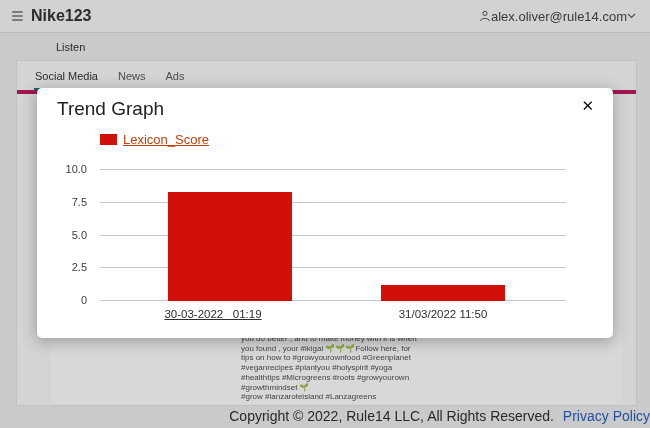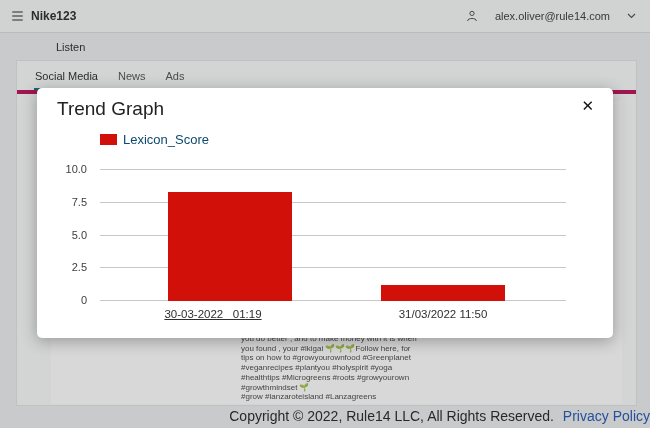--- a/index.html
+++ b/index.html
@@ -15,22 +15,22 @@
 
   
   header.topbar{
     position:absolute;left:0;top:0;width:650px;height:33px;
     background:#f7f8f8;border-bottom:1px solid #dcdede;
     display:flex;align-items:center;justify-content:space-between;
   }
   .header-left{display:flex;align-items:center;gap:8px;padding-left:12px;}
   .hamburger{display:inline-flex;flex-direction:column;gap:2px;width:11px;cursor:pointer;}
   .hamburger i{display:block;height:2px;background:#8f9496;border-radius:1px;}
-  .brand{font-size:12px;font-weight:bold;color:#333;}
-  .header-right{display:flex;align-items:center;gap:17px;padding-right:14px;font-size:11px;color:#444;cursor:pointer;justify-content:center;}
+  .brand{font-size:16px;font-weight:bold;color:#333;}
+  .header-right{display:flex;align-items:center;gap:0;padding-right:14px;font-size:13px;color:#444;cursor:pointer;justify-content:center;}
 
   .listen{position:absolute;left:16px;top:41px;font-size:11px;color:#333;margin-left:40px;}
 
   .card{
     position:absolute;left:16px;top:60px;width:621px;height:346px;
     background:#fafbfb;border:1px solid #e3e4e4;
   }
   .tabbar{
     height:33px;border-bottom:4px solid #be185d;
     display:flex;align-items:stretch;gap:18px;padding-left:17px;
@@ -54,21 +54,21 @@
   .modal{
     position:absolute;left:37px;top:88px;width:576px;height:250px;
     background:#fff;border-radius:5px;box-shadow:0 3px 16px rgba(0,0,0,0.30);
     z-index:10;
   }
   .modal-title{position:absolute;left:20px;top:10px;font-size:19px;color:#222;}
   .close-btn{position:absolute;right:19px;top:9px;font-size:15px;color:#111;cursor:pointer;line-height:18px;}
 
   .legend{position:absolute;left:63px;top:44px;display:flex;align-items:center;gap:6px;}
   .legend-swatch{width:17px;height:11px;background:var(--bar-red);display:inline-block;}
-  .legend-label{font-size:13px;color:#0c4a6e;}
+  .legend-label{font-size:13px;color:#c2410c;text-decoration:underline;}
 
   .ylabels{position:absolute;left:0;top:82px;width:56px;height:131px;}
   .ytick{position:absolute;right:6px;font-size:11px;color:#3d3d3d;}
 
   .plot{position:absolute;left:63px;top:82px;width:466px;height:131px;}
   .gridline{position:absolute;left:0;right:0;height:1px;background:#c7c7c7;z-index:1;}
   .bar{position:absolute;bottom:0;width:124px;background:var(--bar-red);z-index:2;}
   .bar1{left:68px;}
   .bar2{left:281px;}
   .xlabel{position:absolute;top:calc(100% + 7px);transform:translateX(-50%);font-size:11.5px;color:#2f2f2f;white-space:pre;}

